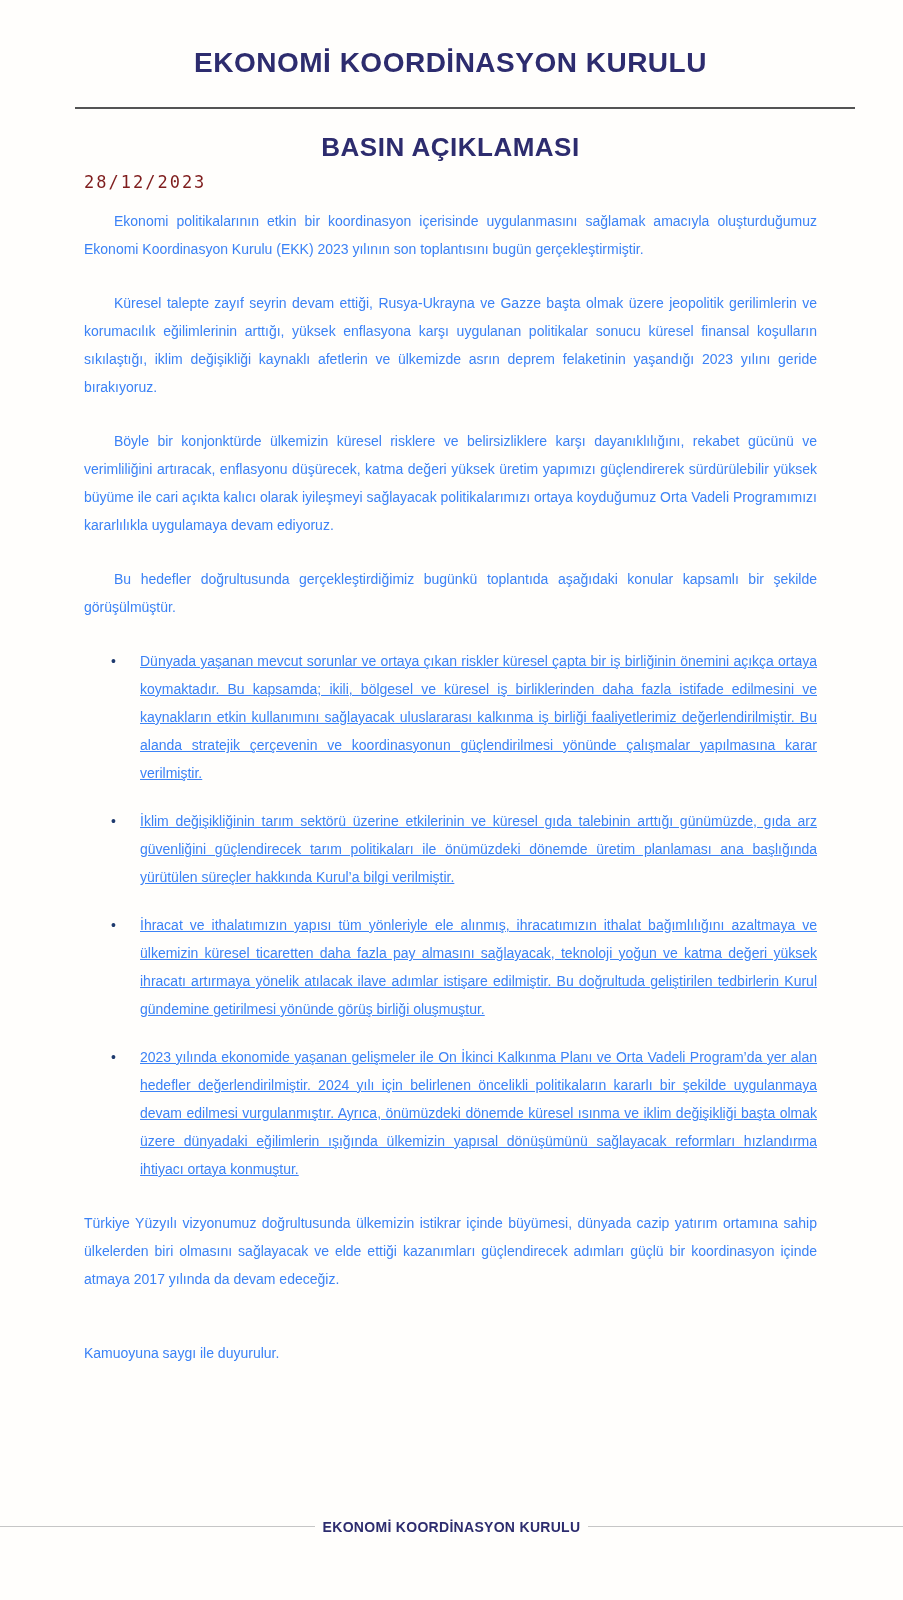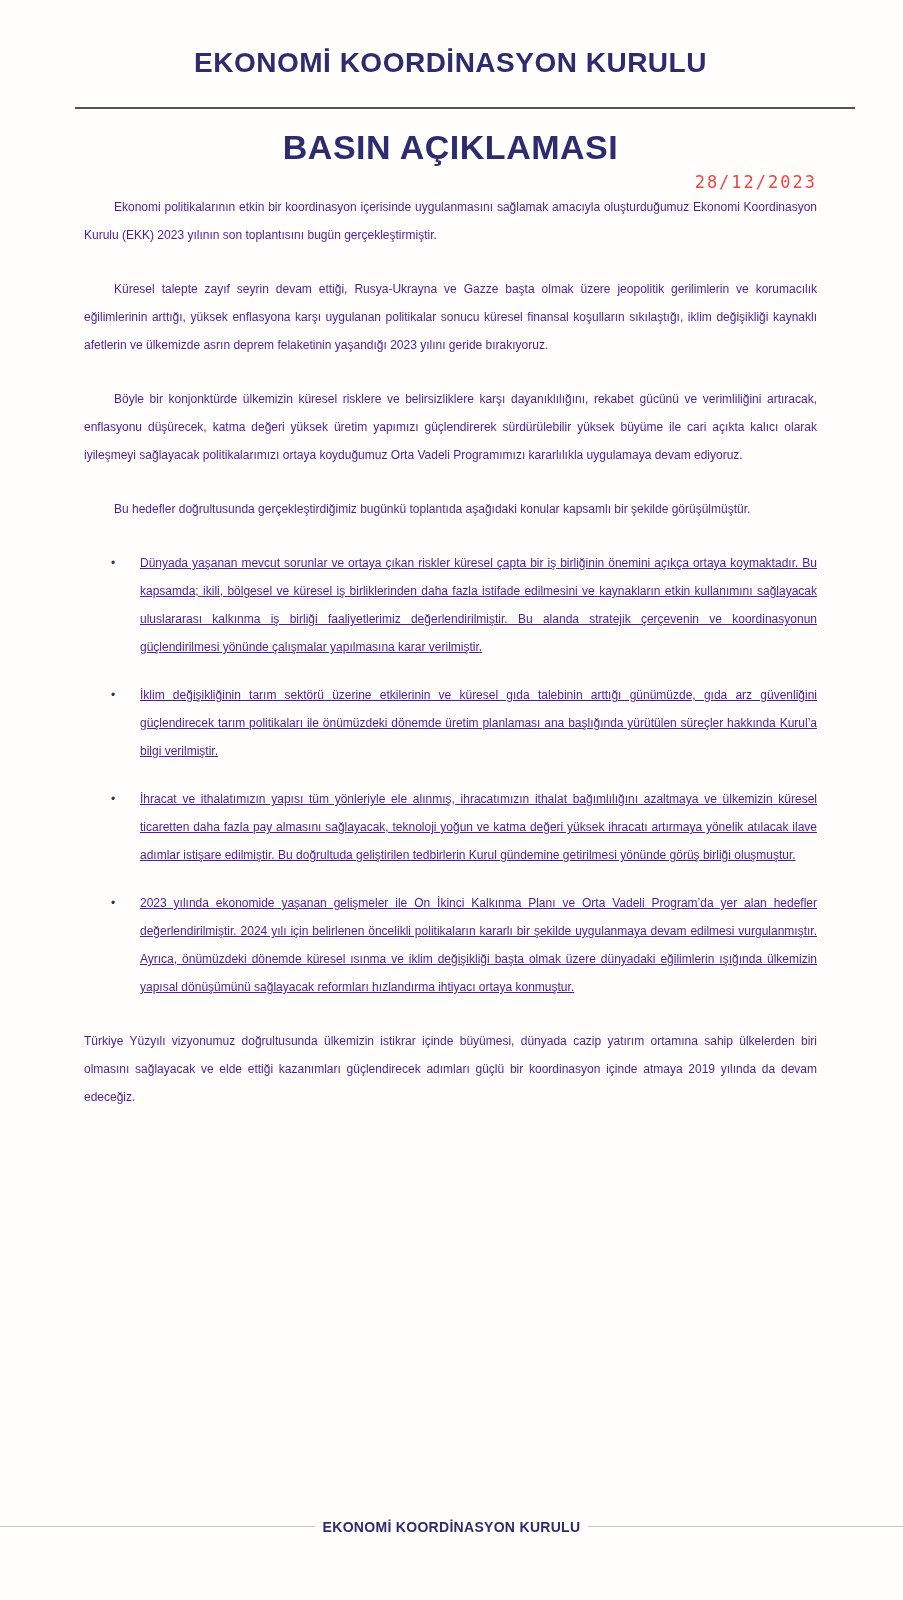--- a/index.html
+++ b/index.html
@@ -30,37 +30,38 @@
   .header-rule {
     border: none;
     border-top: 2px solid #545454;
     margin: 28px -38px 0 -9px;
     height: 0;
   }
   .doc-title {
     margin: 23px 0 0 0;
     text-align: center;
     color: #2d2c6e;
-    font-size: 34px;
+    font-size: 26px;
     line-height: 30px;
     font-weight: bold;
     letter-spacing: 0.5px;
   }
   .doc-date {
     margin-top: 9px;
-    text-align: right;
-    color: #ef4444;
+    text-align: left;
+    color: #7f1d1d;
     font-family: "DejaVu Sans Mono", monospace;
     font-size: 17px;
     line-height: 22px;
     letter-spacing: 2px;
   }
   .body-copy {
-    color: #4c1d95;
-    font-size: 12px;
+    margin-top: 14px;
+    color: #3b82f6;
+    font-size: 14px;
     line-height: 28px;
   }
   p.para {
     margin: 0 0 26px 0;
     text-align: justify;
     text-indent: 30px;
   }
   ul.bullet-list {
     list-style: none;
     margin: 0;
@@ -141,22 +142,23 @@
 
     <p class="para">Bu hedefler doğrultusunda gerçekleştirdiğimiz bugünkü toplantıda aşağıdaki konular kapsamlı bir şekilde görüşülmüştür.</p>
 
     <ul class="bullet-list">
       <li>Dünyada yaşanan mevcut sorunlar ve ortaya çıkan riskler küresel çapta bir iş birliğinin önemini açıkça ortaya koymaktadır. Bu kapsamda; ikili, bölgesel ve küresel iş birliklerinden daha fazla istifade edilmesini ve kaynakların etkin kullanımını sağlayacak uluslararası kalkınma iş birliği faaliyetlerimiz değerlendirilmiştir. Bu alanda stratejik çerçevenin ve koordinasyonun güçlendirilmesi yönünde çalışmalar yapılmasına karar verilmiştir.</li>
       <li>İklim değişikliğinin tarım sektörü üzerine etkilerinin ve küresel gıda talebinin arttığı günümüzde, gıda arz güvenliğini güçlendirecek tarım politikaları ile önümüzdeki dönemde üretim planlaması ana başlığında yürütülen süreçler hakkında Kurul’a bilgi verilmiştir.</li>
       <li>İhracat ve ithalatımızın yapısı tüm yönleriyle ele alınmış, ihracatımızın ithalat bağımlılığını azaltmaya ve ülkemizin küresel ticaretten daha fazla pay almasını sağlayacak, teknoloji yoğun ve katma değeri yüksek ihracatı artırmaya yönelik atılacak ilave adımlar istişare edilmiştir. Bu doğrultuda geliştirilen tedbirlerin Kurul gündemine getirilmesi yönünde görüş birliği oluşmuştur.</li>
       <li>2023 yılında ekonomide yaşanan gelişmeler ile On İkinci Kalkınma Planı ve Orta Vadeli Program’da yer alan hedefler değerlendirilmiştir. 2024 yılı için belirlenen öncelikli politikaların kararlı bir şekilde uygulanmaya devam edilmesi vurgulanmıştır. Ayrıca, önümüzdeki dönemde küresel ısınma ve iklim değişikliği başta olmak üzere dünyadaki eğilimlerin ışığında ülkemizin yapısal dönüşümünü sağlayacak reformları hızlandırma ihtiyacı ortaya konmuştur.</li>
     </ul>
 
-    <p class="para closing">Türkiye Yüzyılı vizyonumuz doğrultusunda ülkemizin istikrar içinde büyümesi, dünyada cazip yatırım ortamına sahip ülkelerden biri olmasını sağlayacak ve elde ettiği kazanımları güçlendirecek adımları güçlü bir koordinasyon içinde atmaya 2019 yılında da devam edeceğiz.</p>
+    <p class="para closing">Türkiye Yüzyılı vizyonumuz doğrultusunda ülkemizin istikrar içinde büyümesi, dünyada cazip yatırım ortamına sahip ülkelerden biri olmasını sağlayacak ve elde ettiği kazanımları güçlendirecek adımları güçlü bir koordinasyon içinde atmaya 2017 yılında da devam edeceğiz.</p>
 
+    <p class="para signoff">Kamuoyuna saygı ile duyurulur.</p>
 
   </div>
 
 </div>
 
 <div class="footer">
   <div class="footer-rule"></div>
   <span class="footer-label">EKONOMİ KOORDİNASYON KURULU</span>
 </div>
 

